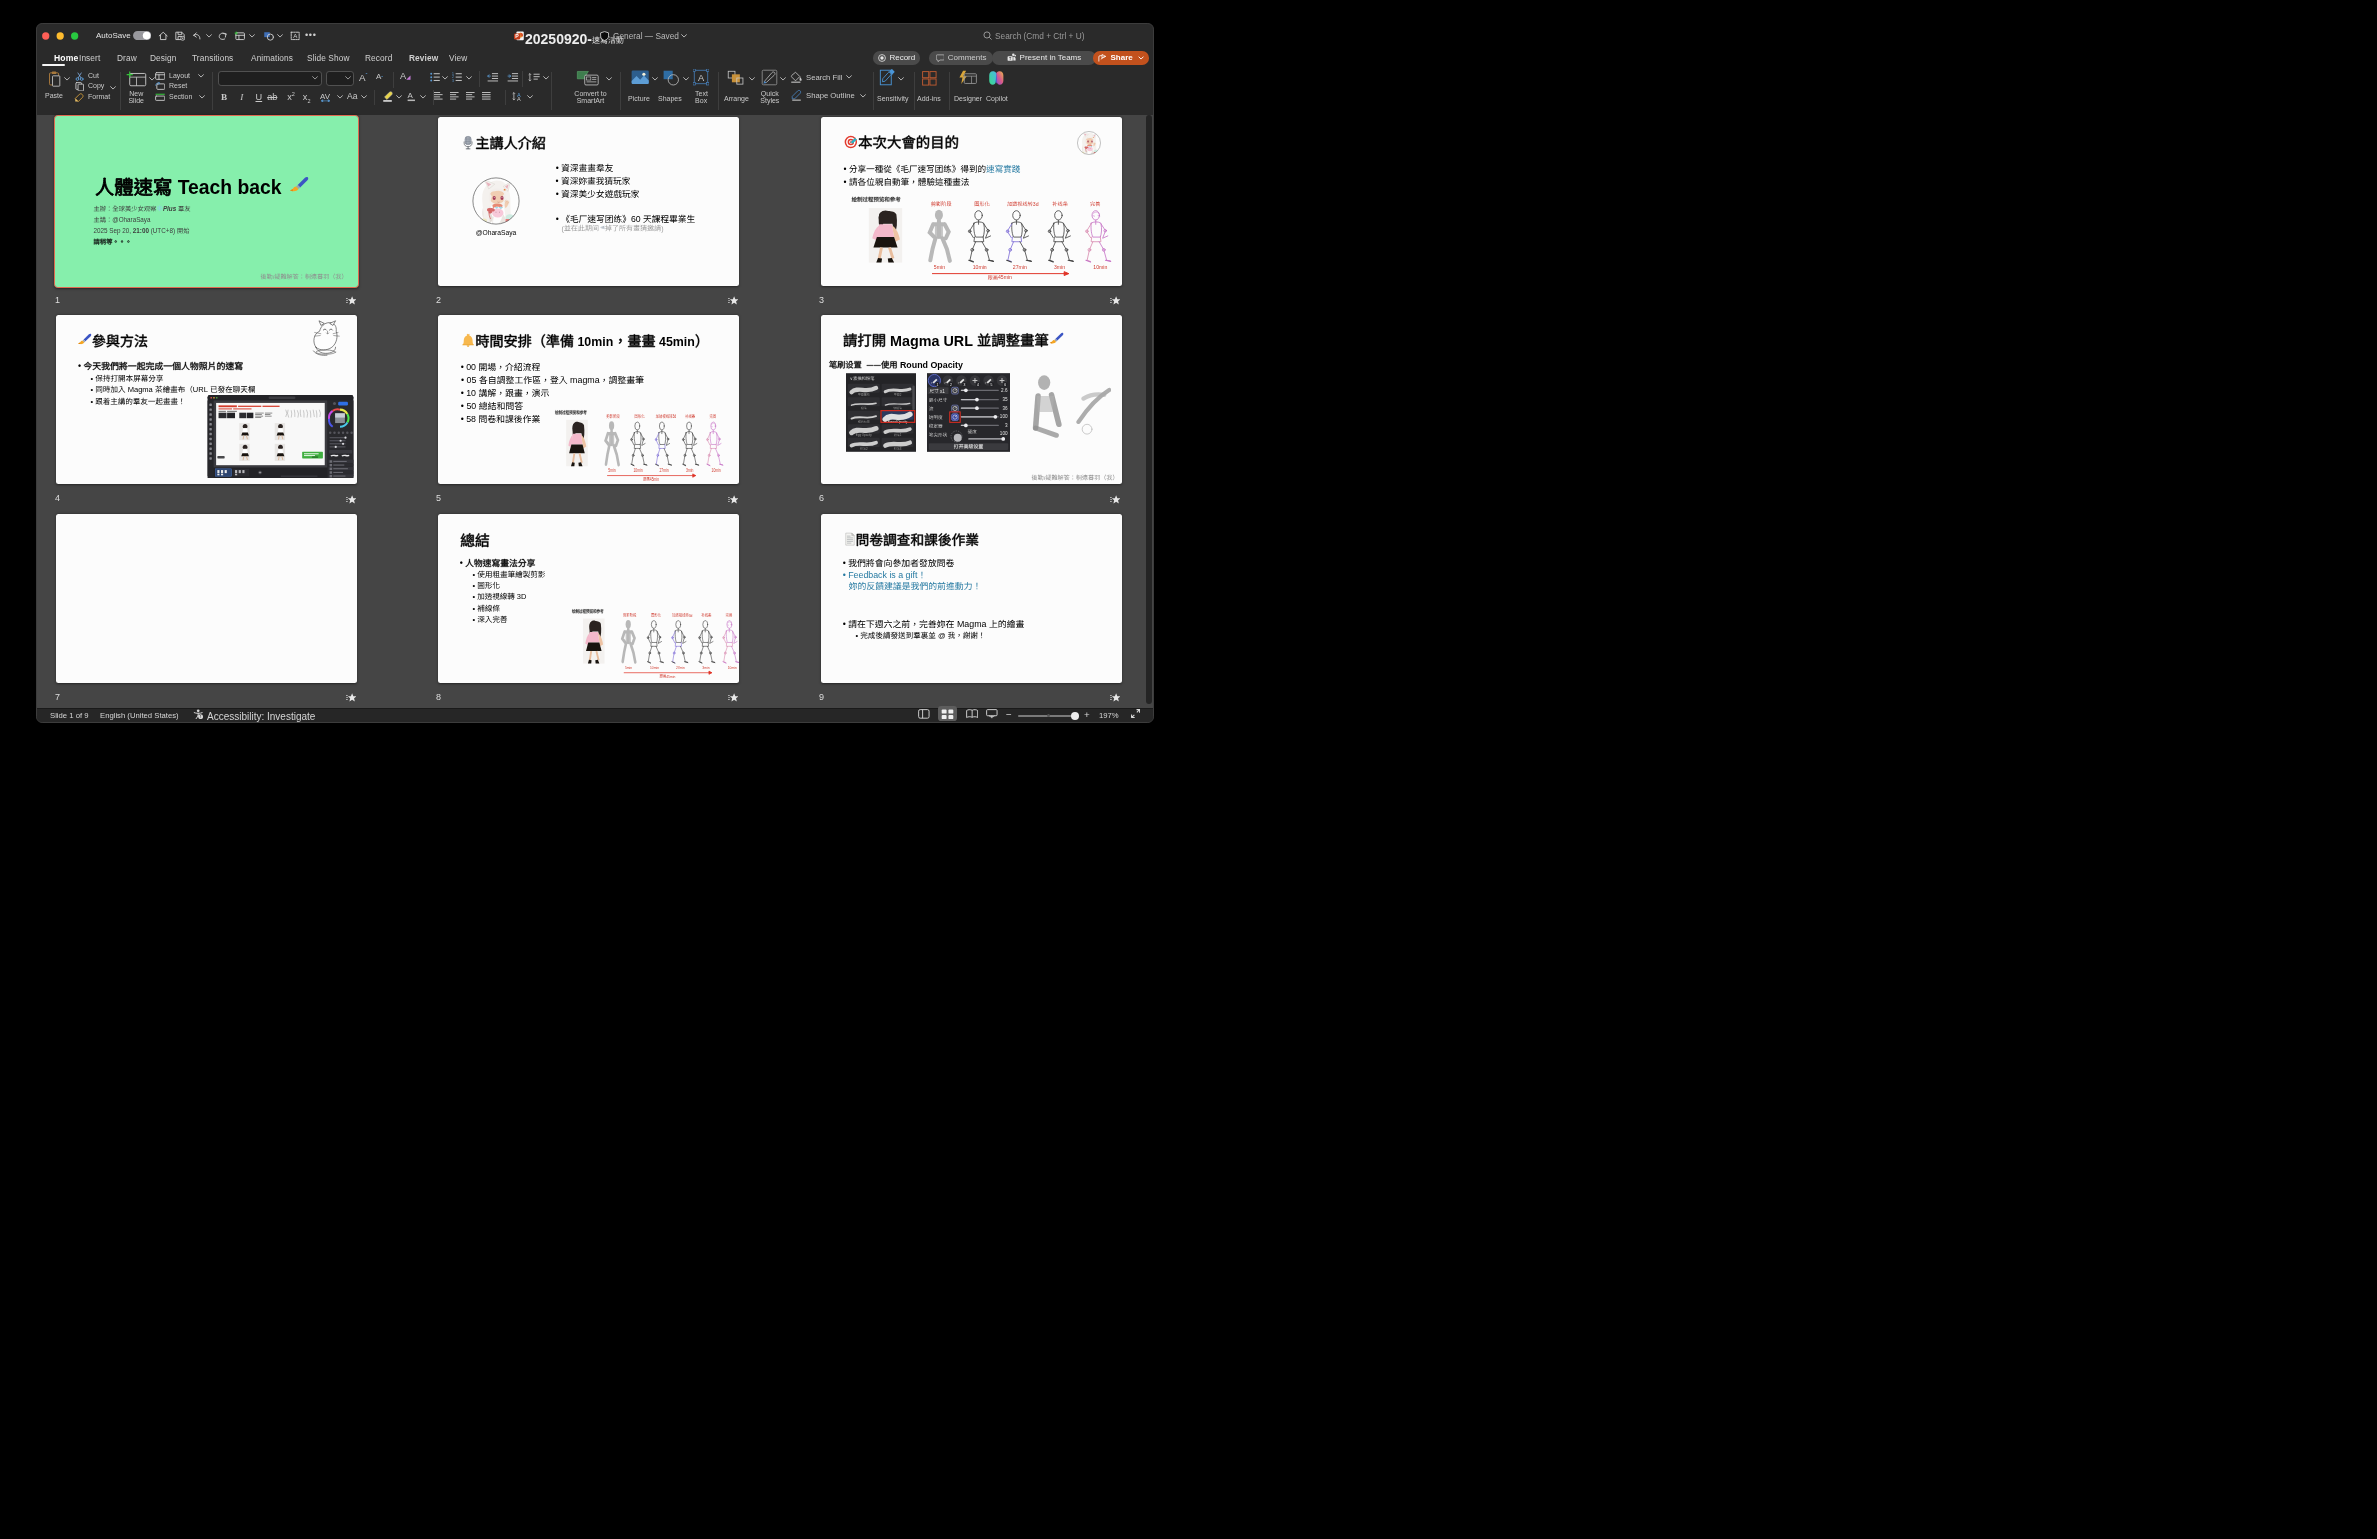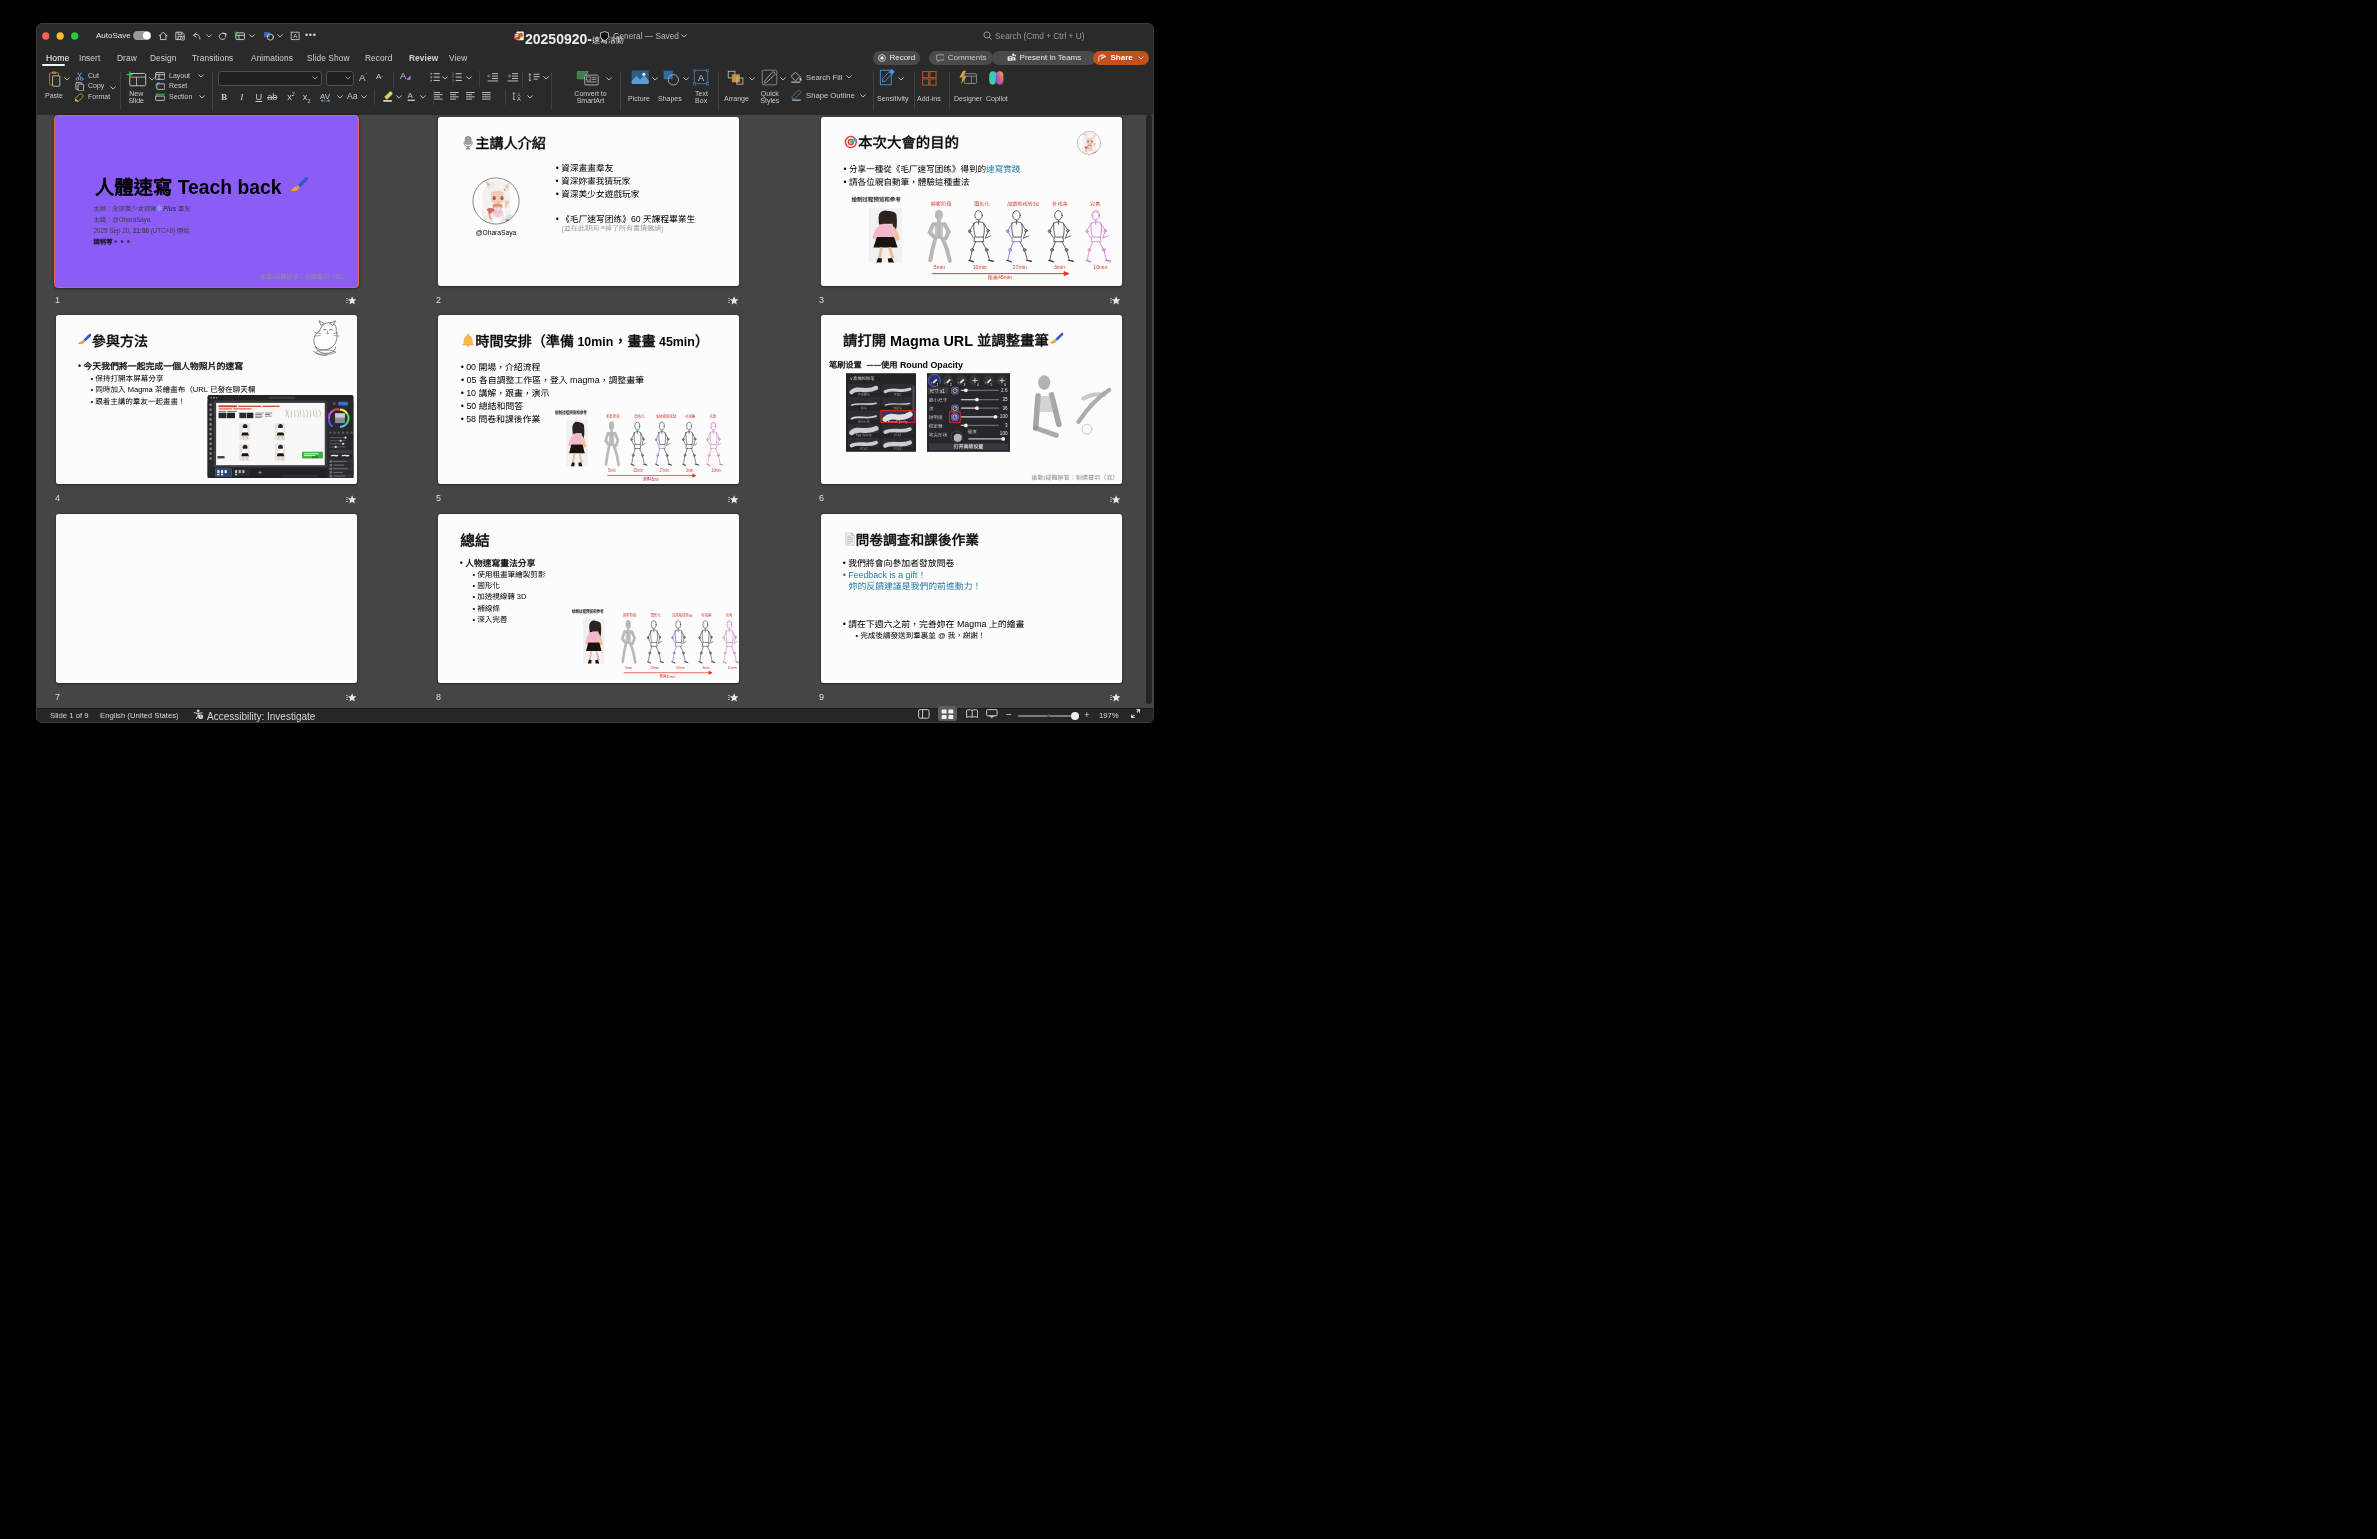--- a/index.html
+++ b/index.html
@@ -1018,21 +1018,21 @@
     </svg>
     <div class="abs" style="left:613px;top:31px;font-size:8.3px;color:#b9b9b9">General — Saved</div>
     <svg class="abs" style="left:681px;top:34px" width="6.1" height="3.7" viewBox="0 0 10 6">
       <path d="M1 1 L5 5 L9 1" stroke="#b9b9b9" stroke-width="1.6" fill="none" stroke-linecap="round"></path>
     </svg>
     <svg class="abs" style="left:983px;top:31px" width="9.2" height="9.2" viewBox="0 0 15 15">
       <circle cx="6.5" cy="6.5" r="5" stroke="#9a9a9a" stroke-width="1.6" fill="none"></circle>
       <path d="M10.2 10.2 L14 14" stroke="#9a9a9a" stroke-width="1.6"></path>
     </svg>
     <div class="abs" style="left:995px;top:31px;font-size:8.3px;color:#9a9a9a">Search (Cmd + Ctrl + U)</div>
-    <div class="tab" style="left:46px;color:#fff;font-weight:400;font-size:8.6px">Home</div>
+    <div class="tab" style="left:54px;color:#fff;font-weight:700;font-size:8.6px">Home</div>
     <div class="tab" style="left:79px;">Insert</div>
     <div class="tab" style="left:117px;">Draw</div>
     <div class="tab" style="left:150px;">Design</div>
     <div class="tab" style="left:192px;">Transitions</div>
     <div class="tab" style="left:251px;">Animations</div>
     <div class="tab" style="left:307px;">Slide Show</div>
     <div class="tab" style="left:365px;">Record</div>
     <div class="tab" style="left:409px;font-weight:bold;">Review</div>
     <div class="tab" style="left:449px;">View</div>
     <div class="abs" style="left:42px;top:64px;width:23px;height:1.8px;border-radius:1.2px;background:#f5f5f5"></div>
@@ -1391,21 +1391,21 @@
     </svg>
     <div class="abs" style="left:1006px;top:709px;font-size:9.8px;color:#d8d8d8">−</div>
     <div class="abs" style="left:1018px;top:715px;width:61px;height:1.5px;background:#7a7a7a;border-radius:0.9px"></div>
     <div class="abs" style="left:1047px;top:714px;width:3.1px;height:3.1px;border-radius:1.8px;background:#555"></div>
     <div class="abs" style="left:1071px;top:712px;width:8px;height:8px;border-radius:4.3px;background:#ededed"></div>
     <div class="abs" style="left:1084px;top:709px;font-size:9.8px;color:#d8d8d8">+</div>
     <div class="abs" style="left:1099px;top:711px;font-size:7.7px;color:#d6d6d6">197%</div>
     <svg class="abs" style="left:1131px;top:709px" width="9.2" height="9.2" viewBox="0 0 15 15">
       <path d="M9 1 H14 V6 M14 1 L9.5 5.5 M6 14 H1 V9 M1 14 L5.5 9.5" stroke="#d8d8d8" stroke-width="1.7" fill="none"></path>
     </svg>
-    <div class="abs" style="left:54px;top:115px;width:305px;height:173px;border:1.8px solid #e0694f;border-radius:3.7px;background:#8b5cf6;box-shadow:0 0.6px 2.5px rgba(0,0,0,0.45)">
+    <div class="abs" style="left:54px;top:115px;width:305px;height:173px;border:1.8px solid #e0694f;border-radius:3.7px;background:#86efac;box-shadow:0 0.6px 2.5px rgba(0,0,0,0.45)">
       <div style="position:absolute;left:0.3px;top:0.3px;width:301px;height:169px;overflow:hidden">
         <svg class="tl " style="left:37px;top:60px" width="220" height="24" viewBox="-18 -235 2802 310">
           <g fill="#000" stroke="#000" stroke-width="12" stroke-linejoin="round">
             <use href="#g0" x="0"></use>
             <use href="#g1" x="250"></use>
             <use href="#g2" x="500"></use>
             <use href="#g3" x="750"></use>
             <text xml:space="preserve" x="1000" y="0" font-size="250" stroke="none" font-weight="700"> </text>
           </g>
           <g fill="#000" stroke="#000" stroke-width="9" stroke-linejoin="round">

